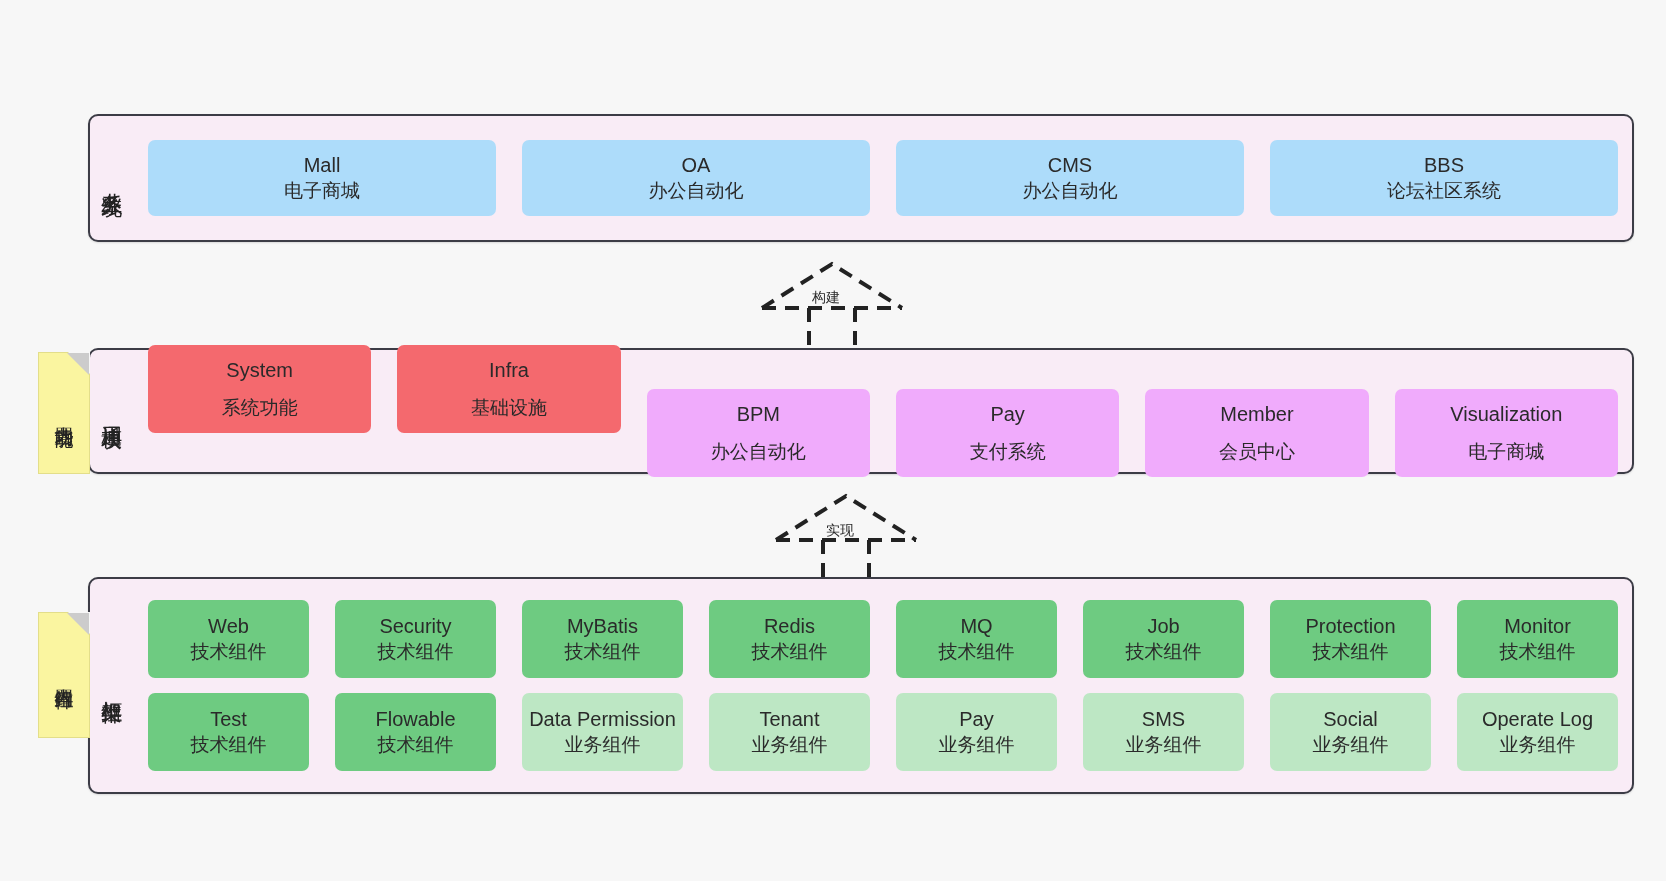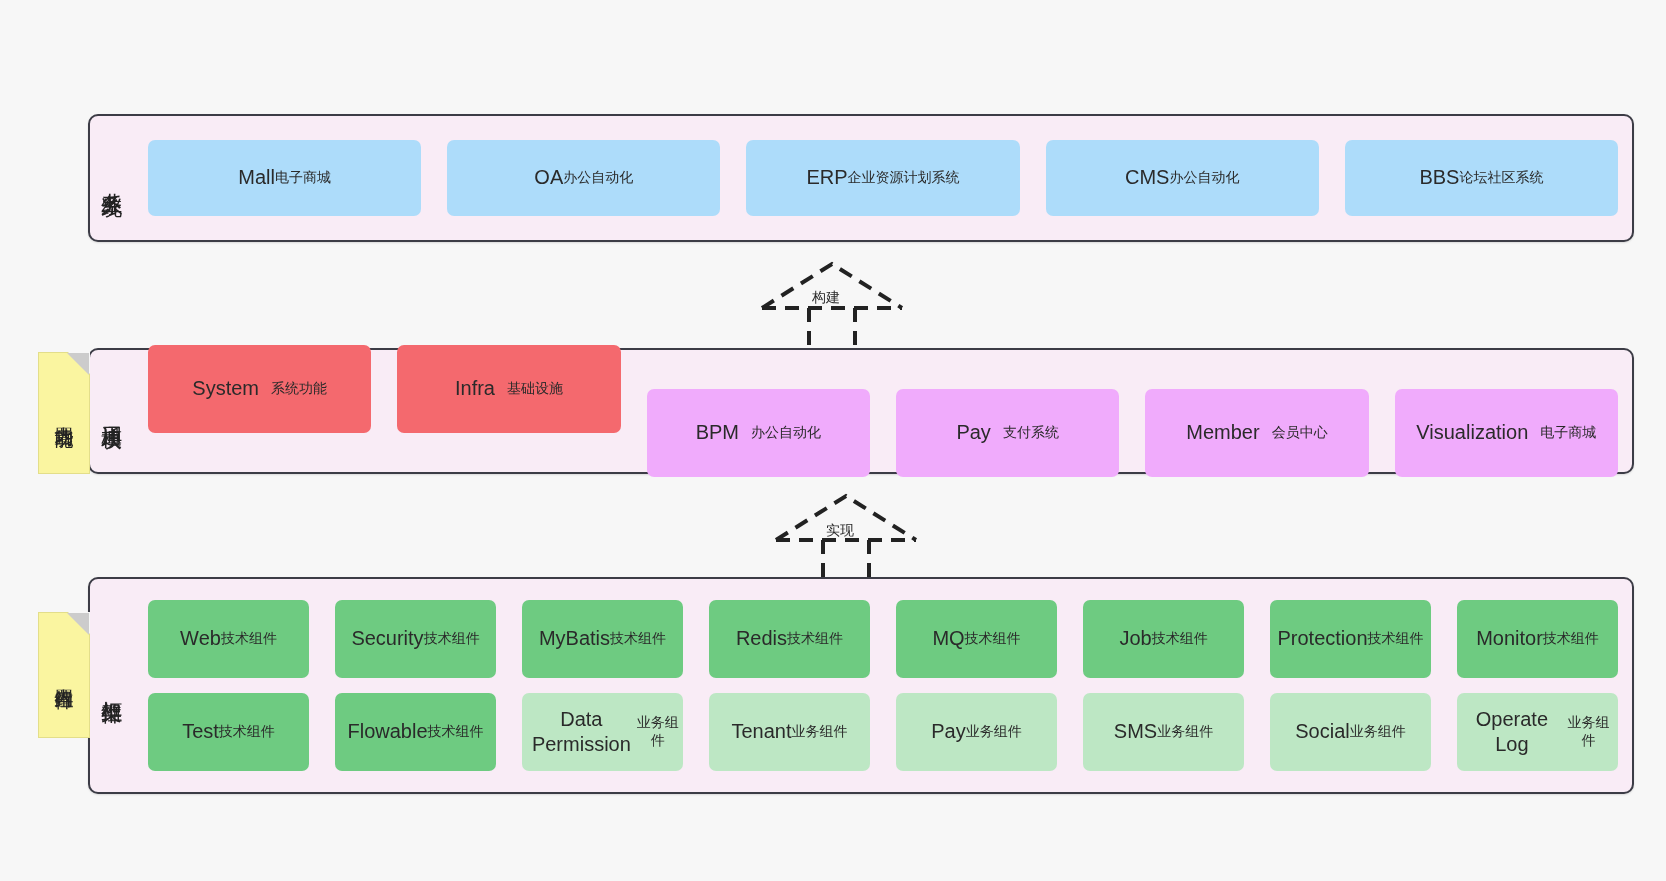--- a/index.html
+++ b/index.html
@@ -48,31 +48,31 @@
   .row {
     display: flex;
     gap: 26px;
     justify-content: space-between;
   }
 
   
   .card {
     flex: 1 1 0;
     display: flex;
-    flex-direction: row;
+    flex-direction: column;
     align-items: center;
     justify-content: center;
     border-radius: 7px;
     text-align: center;
     line-height: 1.26;
     color: #2a2a2a;
     padding: 12px 4px;
   }
   .card .t  { font-size: 20px; }
-  .card .s  { font-size: 14px; text-align: center; }
+  .card .s  { font-size: 19px; text-align: center; }
 
   .c-blue       { background: #ADDCFA; }
   .c-red        { background: #F4696E; }
   .c-pink       { background: #f0abfc; margin-top: 44px; }
   .c-green      { background: #6ECB81; }
   .c-lightgreen { background: #BDE7C4; }
 
   .h-biz  { height: 76px; }
   .h-mod  { height: 88px; gap: 12px; }
   .h-comp { height: 78px; }
@@ -138,24 +138,20 @@
       <div class="row">
         <div class="card c-blue h-biz">
           <span class="t">Mall</span>
           <span class="s">电子商城</span>
         </div>
         <div class="card c-blue h-biz">
           <span class="t">OA</span>
           <span class="s">办公自动化</span>
         </div>
         <div class="card c-blue h-biz">
-          <span class="t">ERP</span>
-          <span class="s">企业资源计划系统</span>
-        </div>
-        <div class="card c-blue h-biz">
           <span class="t">CMS</span>
           <span class="s">办公自动化</span>
         </div>
         <div class="card c-blue h-biz">
           <span class="t">BBS</span>
           <span class="s">论坛社区系统</span>
         </div>
       </div>
     </div>
   </div>

